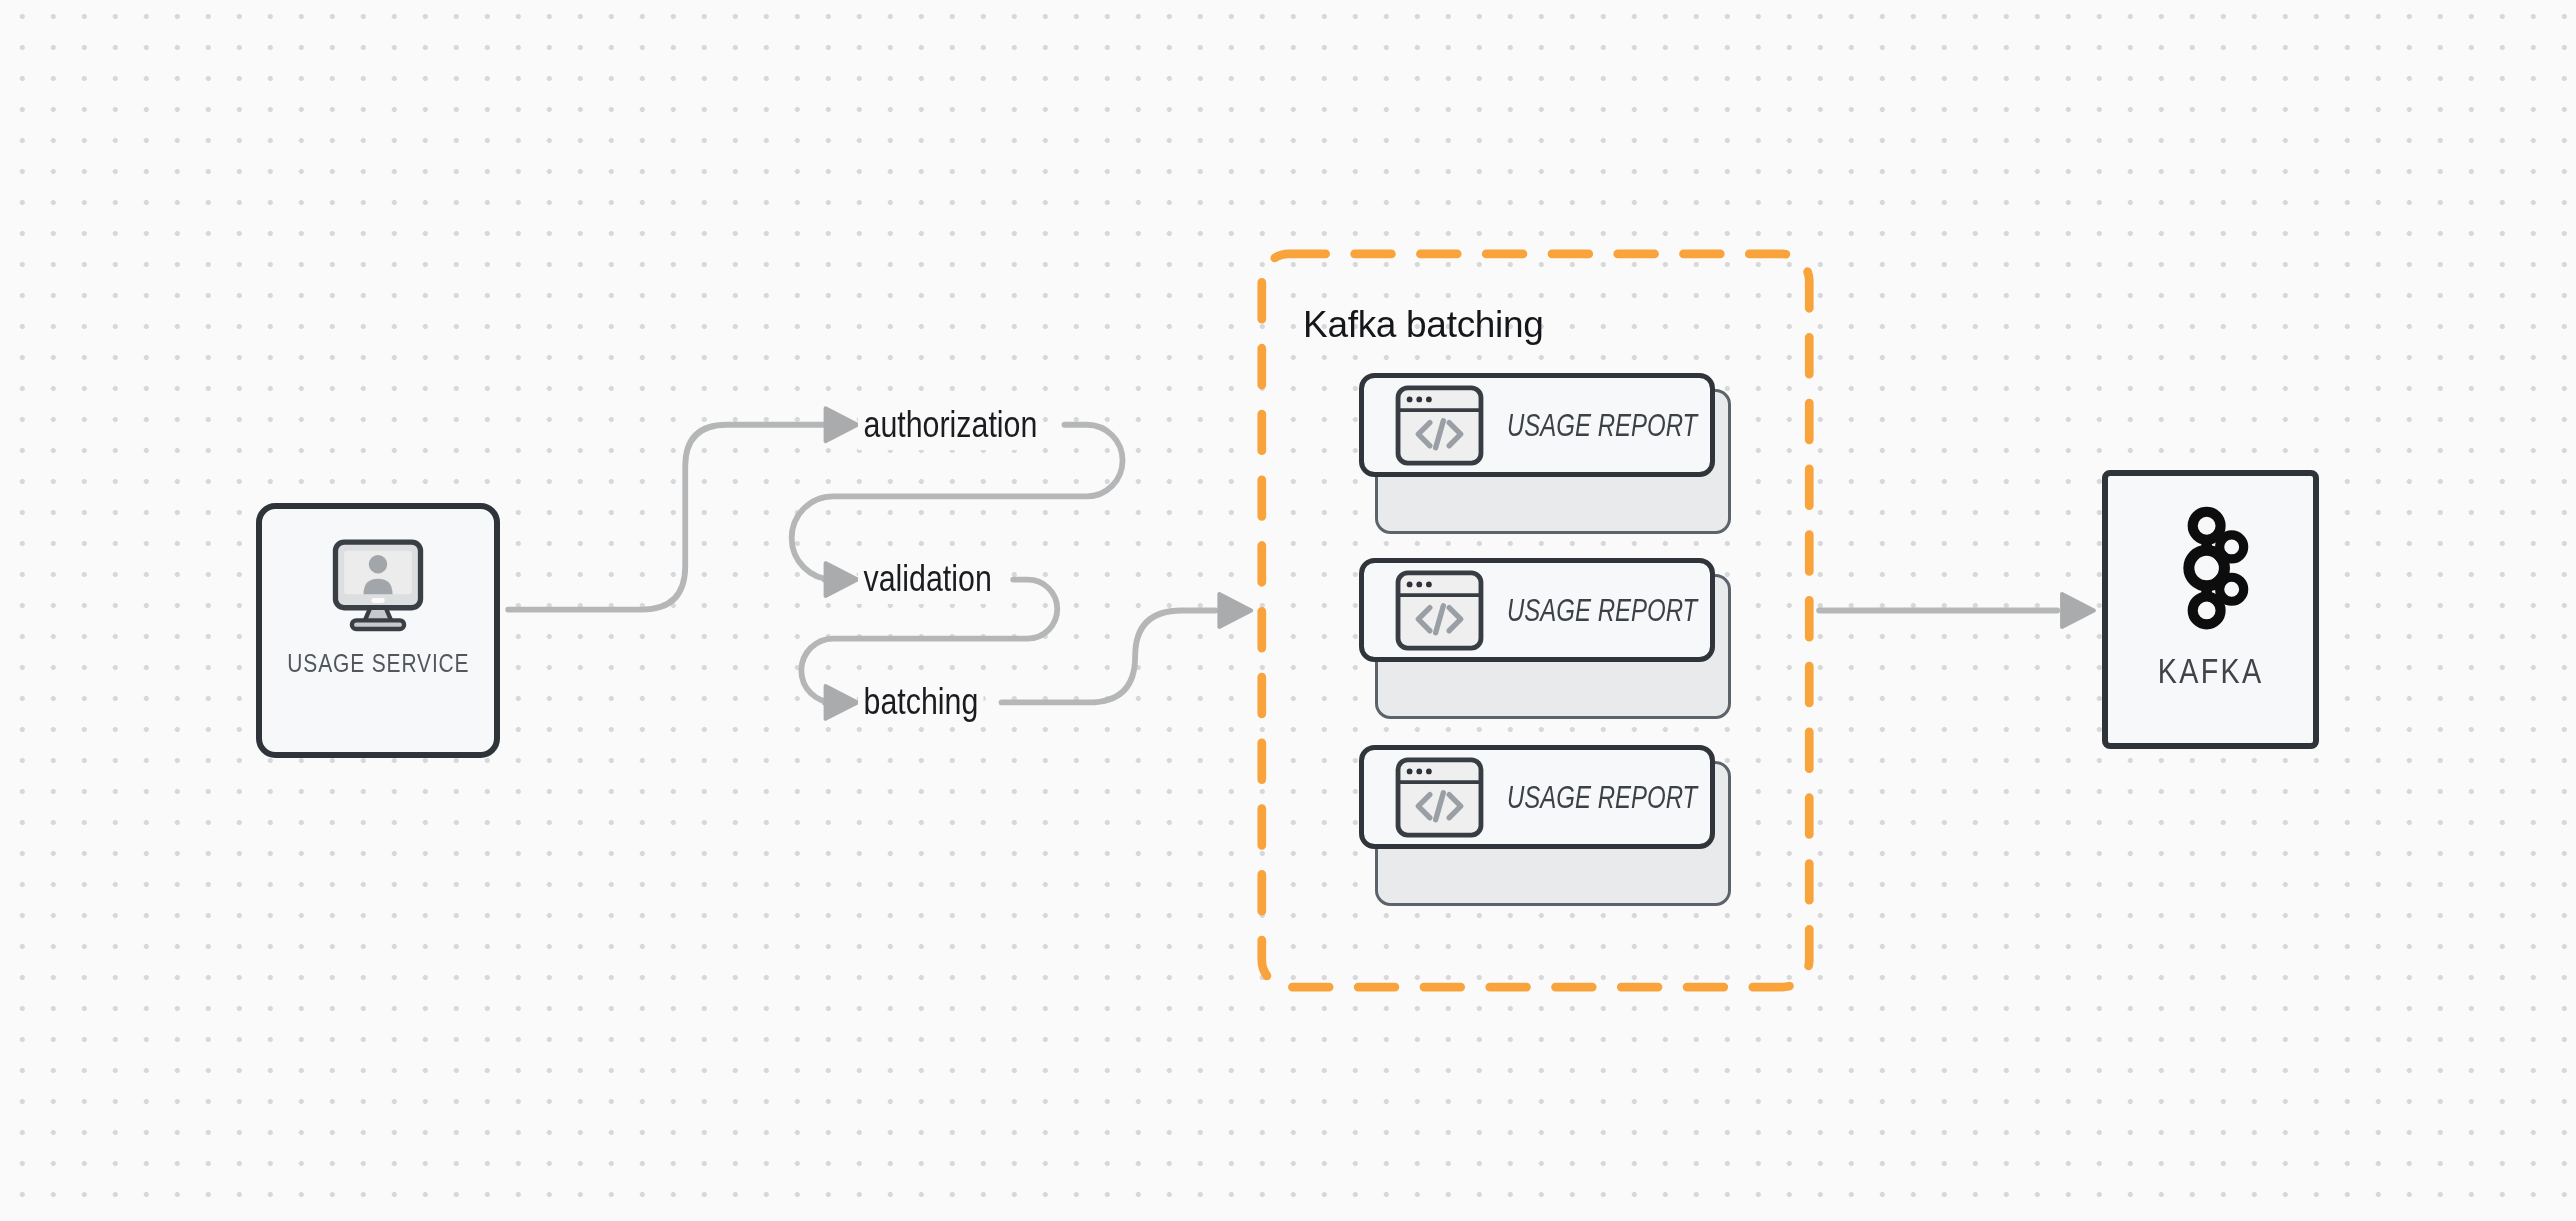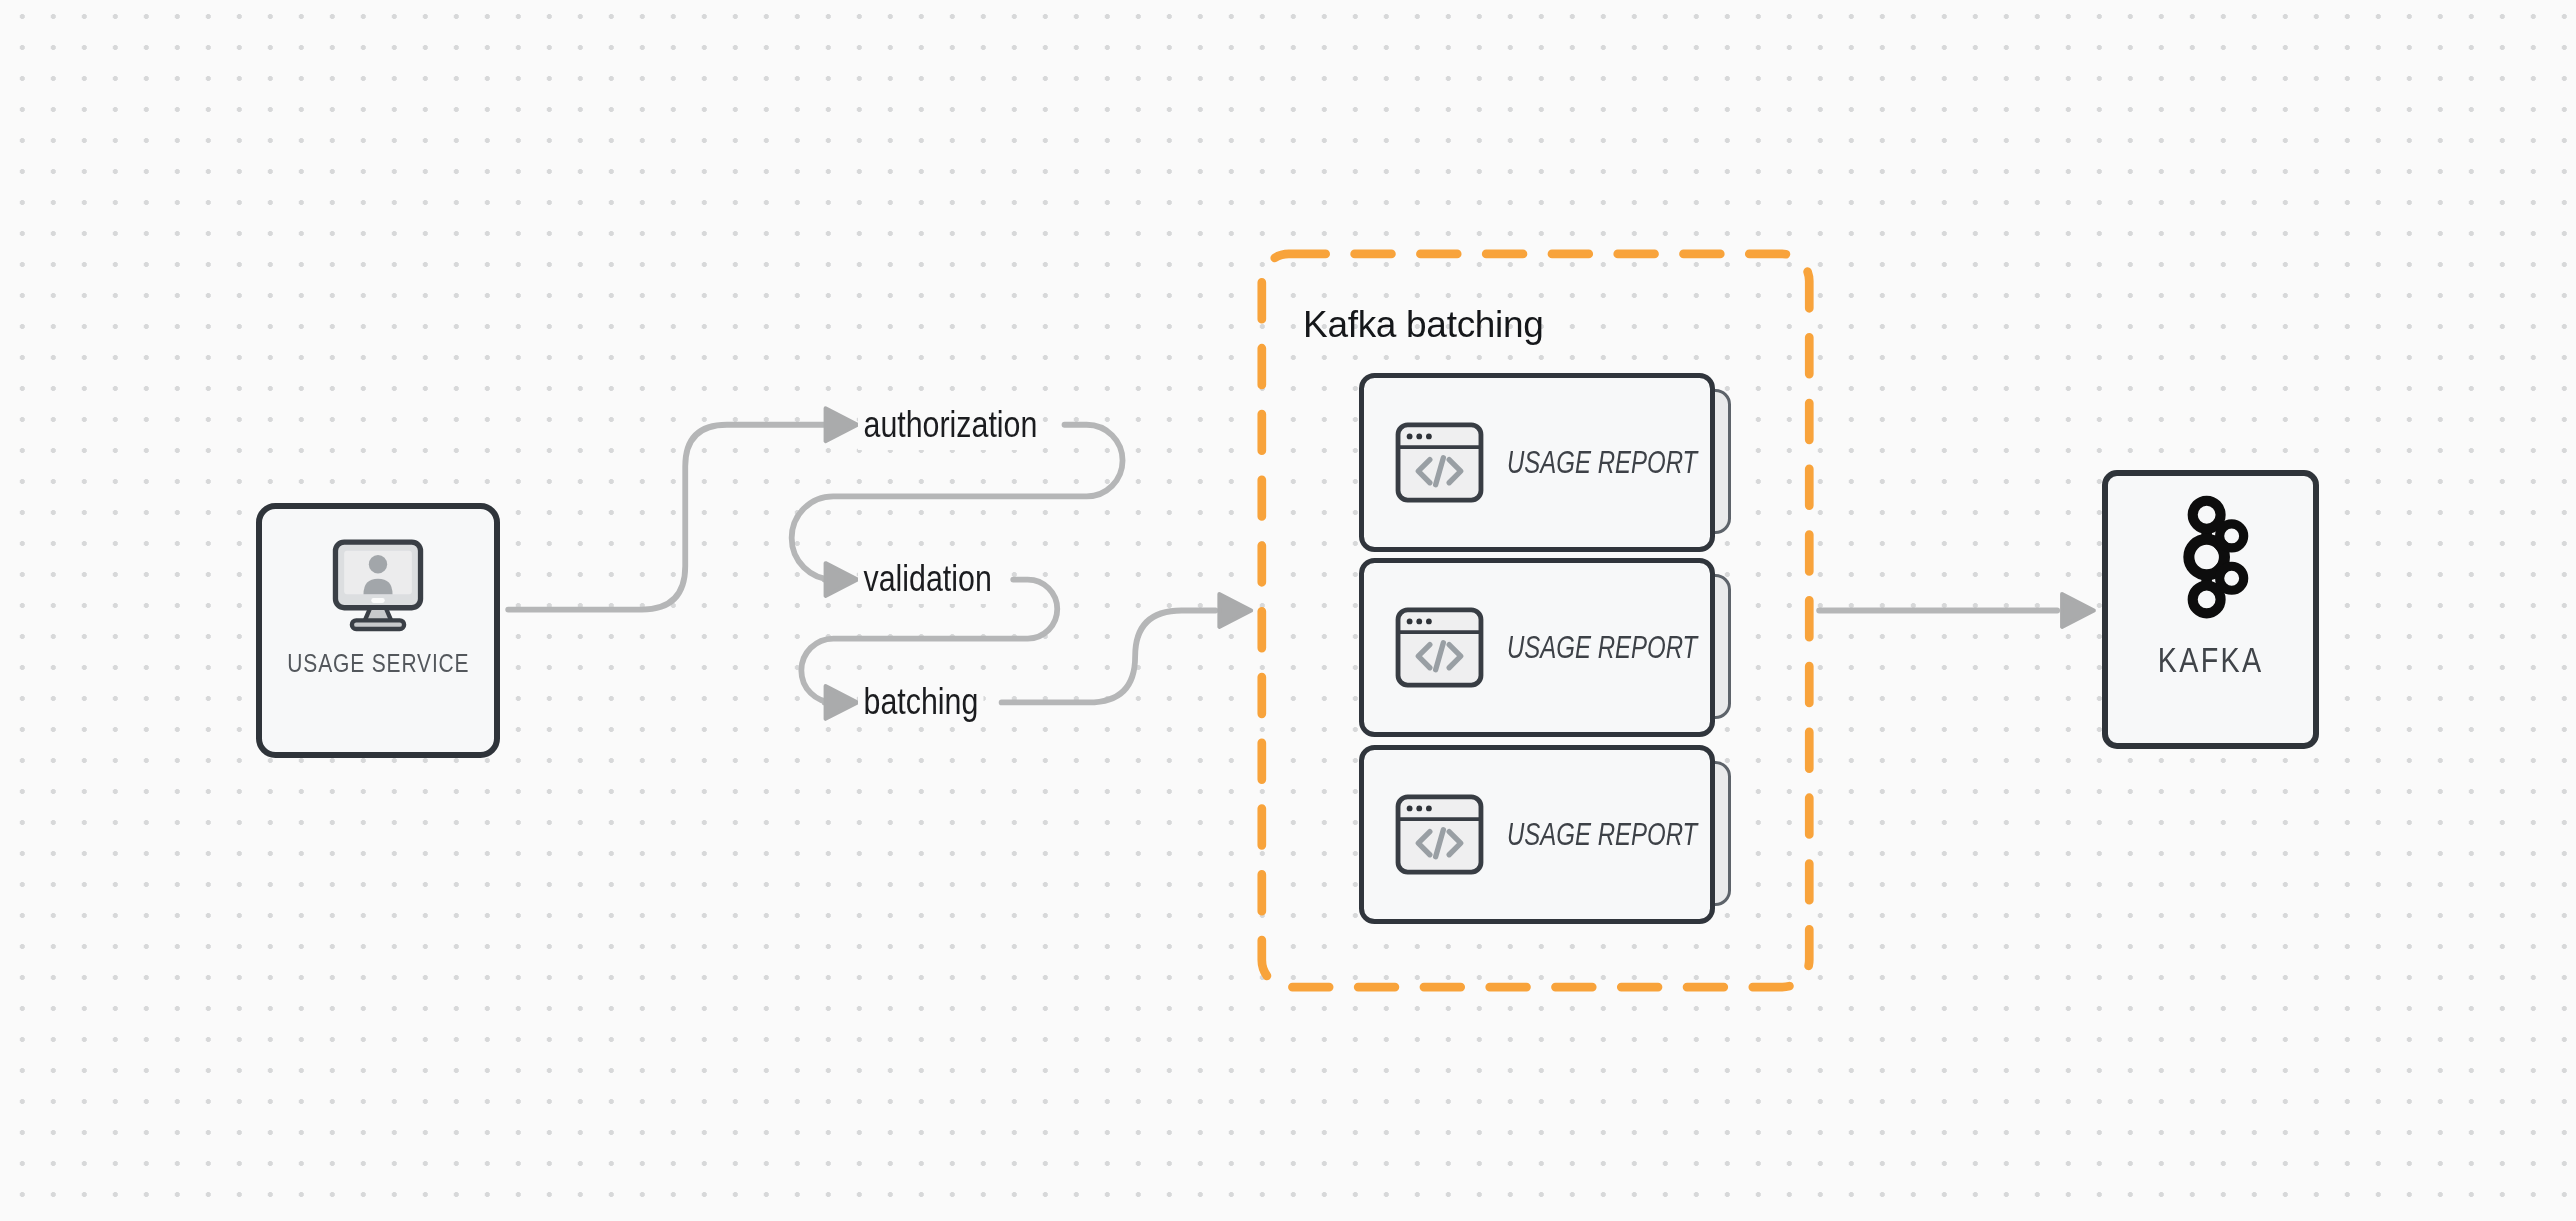--- a/index.html
+++ b/index.html
@@ -31,21 +31,21 @@
   }
   .node-usage{ left:256px; top:503px; width:244px; height:255px; padding-top:25px; }
   .node-usage .node-label{
     margin-top:9.7px;
     font-size:25px; font-weight:400; color:#53575c;
     letter-spacing:1px; white-space:nowrap;
     transform:scaleX(0.84); transform-origin:center;
   }
 
   
-  .node-kafka{ left:2102px; top:470px; width:217px; height:279px; padding-top:18px; border-radius:15px; }
+  .node-kafka{ left:2102px; top:470px; width:217px; height:279px; padding-top:29px; border-radius:8px; }
   .node-kafka .node-label{
     margin-top:15.5px;
     font-size:35px; font-weight:300; color:#404449;
     letter-spacing:2.9px; white-space:nowrap;
     transform:scaleX(0.82); transform-origin:center;
   }
 
   
   .step-label{
     position:absolute;
@@ -71,21 +71,21 @@
 
   
   .card{
     position:absolute; left:1359px; width:356px; height:145px; z-index:2;
   }
   .card .card-back{
     position:absolute; left:15.5px; top:15.5px; width:356px; height:145px;
     background:#e9eaeb; border:3.9px solid #5d636a; border-radius:15.5px;
   }
   .card .card-front{
-    position:absolute; left:0; top:0; width:356px; height:179px;
+    position:absolute; left:0; top:0; width:356px; height:104px;
     background:#f7f8f9; border:5.8px solid #30353c; border-radius:15.5px;
     display:flex; align-items:center; padding-left:31px;
   }
   .card-1{ top:373px; }
   .card-2{ top:558px; }
   .card-3{ top:745px; }
   .card-label{
     margin-left:23px;
     font-size:32px; font-style:italic; font-weight:500; color:#3d4147;
     white-space:nowrap;

